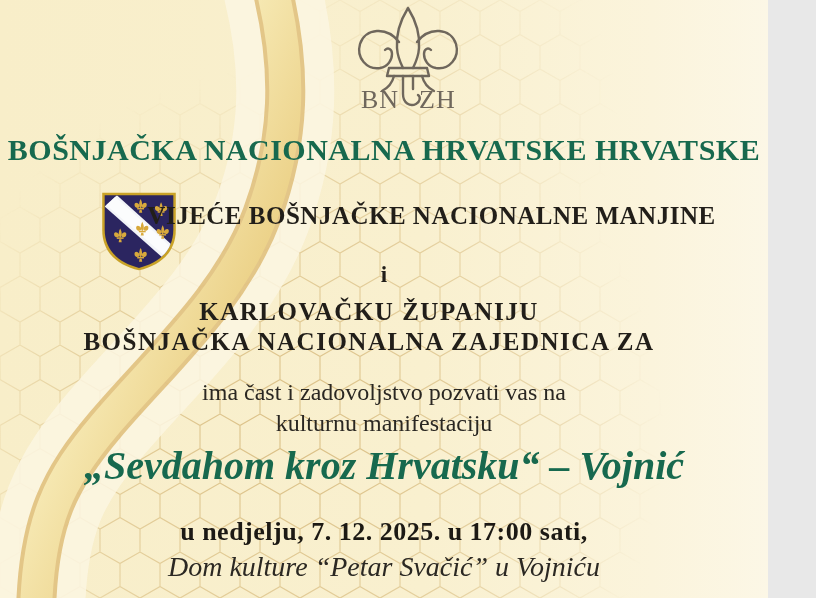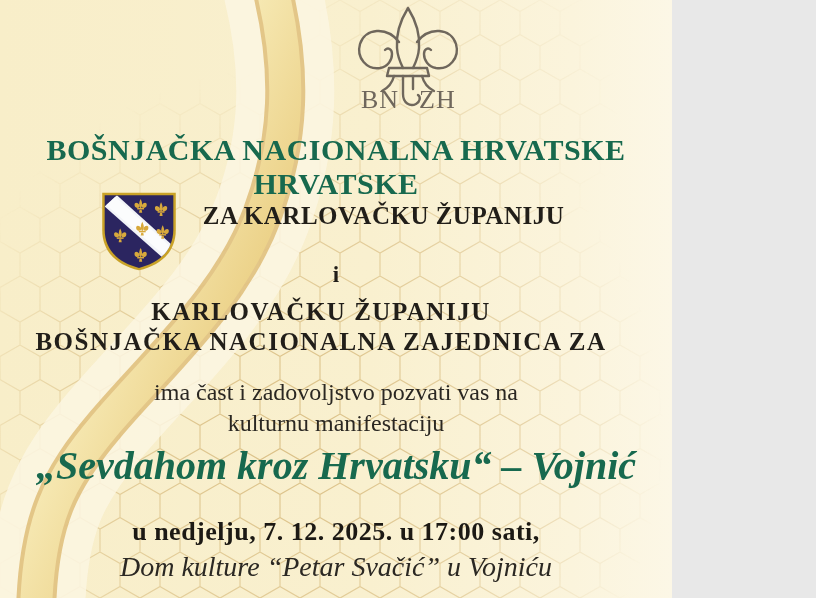--- a/index.html
+++ b/index.html
@@ -1,18 +1,18 @@
 <!DOCTYPE html>
 <html><head>
 <meta charset="utf-8">
 <style>
   html,body{margin:0;padding:0;background:#e8e8e8;}
   .poster{
     position:relative;
-    width:672px;height:598px;
+    width:768px;height:598px;
     overflow:hidden;
     font-family:"Liberation Serif","DejaVu Serif",serif;
     background:linear-gradient(90deg,#f8eec9 0%,#f9f0cf 55%,#fbf4dc 85%,#fcf7e6 100%);
   }
   .bg-art{position:absolute;left:0;top:0;width:816px;height:598px;}
   .layer{position:absolute;left:0;right:0;text-align:center;}
   .logo{position:absolute;left:347px;top:4px;width:122px;height:110px;}
   .header-title{
     top:133px;
     font-size:30px;font-weight:bold;letter-spacing:.5px;
@@ -137,21 +137,21 @@
       <use href="#lily" transform="translate(52,22) scale(1.05)"></use>
       <use href="#lily" transform="translate(77,26) scale(1.05)"></use>
       <use href="#lily" transform="translate(54,50) scale(1.05)"></use>
       <use href="#lily" transform="translate(79,54) scale(1.05)"></use>
       <use href="#lily" transform="translate(27,58) scale(1.05)"></use>
       <use href="#lily" transform="translate(52,82) scale(1.05)"></use>
     </g>
   </svg>
 
   <div class="layer council">
-    <div>ZA KARLOVAČKU ŽUPANIJU</div>
+    <div>VIJEĆE BOŠNJAČKE NACIONALNE MANJINE</div>
   </div>
 
   <div class="layer conj">i</div>
 
   <div class="layer assoc">
     <div>KARLOVAČKU ŽUPANIJU</div>
     <div>BOŠNJAČKA NACIONALNA ZAJEDNICA ZA</div>
   </div>
 
   <div class="layer invite">

